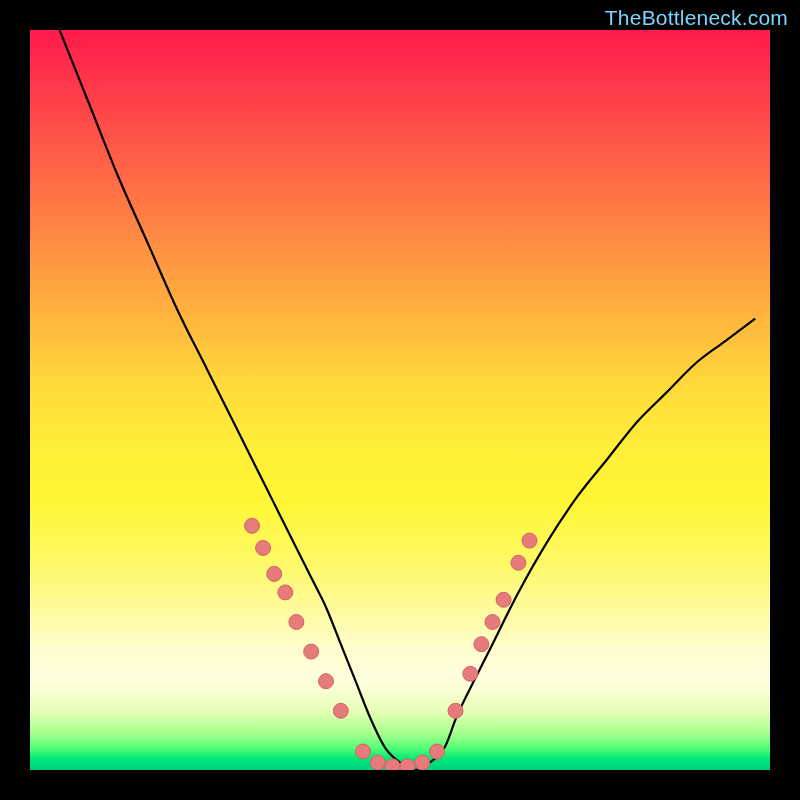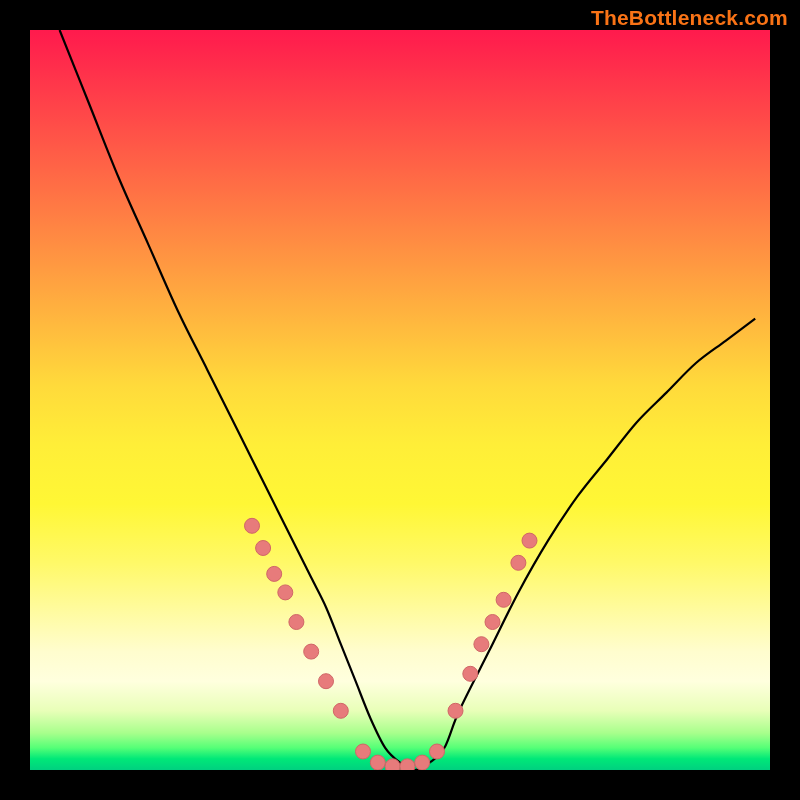--- a/index.html
+++ b/index.html
@@ -41,22 +41,22 @@
       #00e878 98.5%,
       #00d080 100%
     );
   }
   .watermark {
     position: absolute;
     top: 6px;
     right: 12px;
     font-family: Arial, Helvetica, sans-serif;
     font-size: 21px;
-    color: #f97316;
-    font-weight: 700;
+    color: #7dd3fc;
+    font-weight: 400;
     letter-spacing: 0.2px;
   }
   .curve-layer {
     position: absolute;
     left: 30px;
     top: 30px;
     width: 740px;
     height: 740px;
     pointer-events: none;
   }

